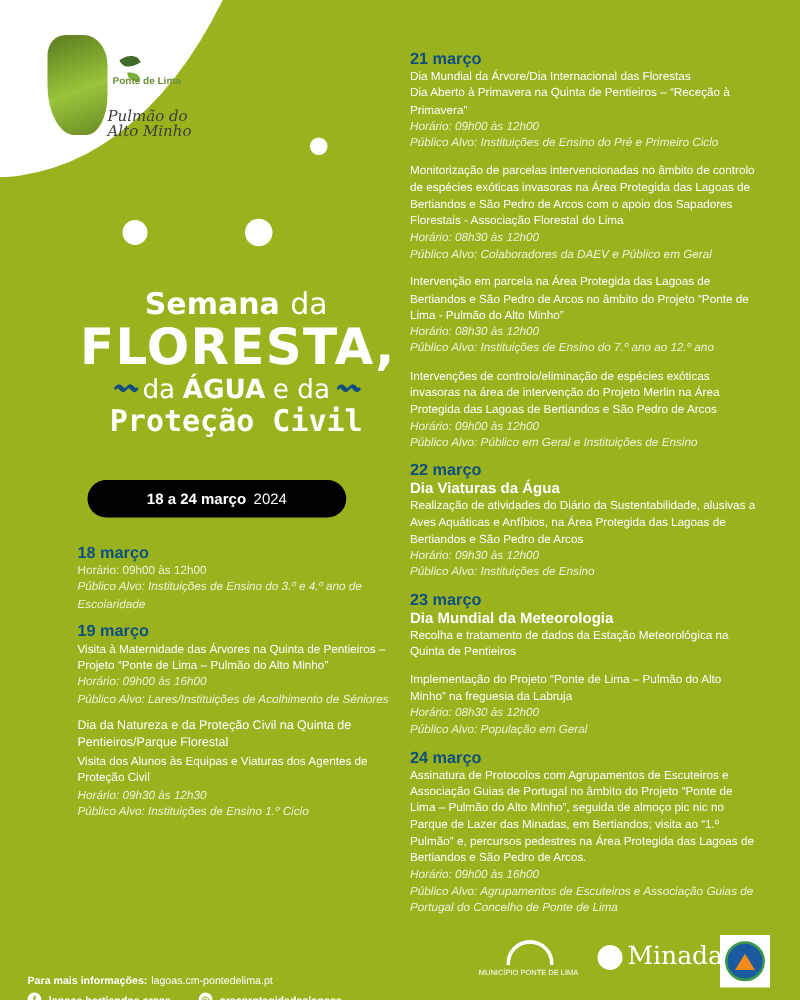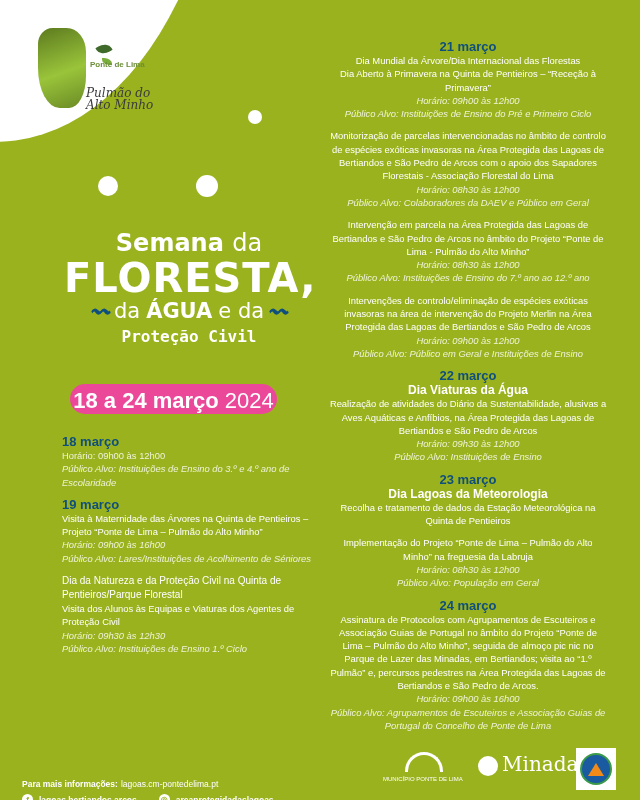--- a/index.html
+++ b/index.html
@@ -19,28 +19,28 @@
   .logo-t1 { position:absolute; left:56px; top:36px; font-size:8px; color:#6c8f3a; font-weight:bold; white-space:nowrap; }
   .logo-t2 { position:absolute; left:52px; top:63px; font-size:12px; color:#3b3b3b; font-family:"DejaVu Serif", serif; font-style:italic; white-space:nowrap; line-height:12px; }
 
   .title { position:absolute; left:64px; top:228px; width:250px; text-align:center; font-family:"DejaVu Sans", sans-serif; color:#fff; }
   .t-line1 { font-size:24px; font-weight:bold; line-height:30px; }
   .t-line1 .thin { font-weight:normal; }
   .t-line2 { font-size:40px; font-weight:bold; line-height:40px; letter-spacing:1px; }
   .t-line3 { font-size:21px; line-height:26px; display:flex; align-items:center; justify-content:center; gap:6px; }
   .t-line3 .bold { font-weight:bold; }
   .wave { color:#0e4f7e; font-size:18px; font-weight:bold; letter-spacing:-2px; }
-  .t-line4 { font-size:16px; font-weight:bold; line-height:26px; font-family:"DejaVu Sans Mono", monospace; }
-
-  .date-pill { position:absolute; left:70px; top:384px; width:207px; height:30px; background:#ec4899; border-radius:15px; display:flex; align-items:flex-end; justify-content:center; gap:6px; font-size:22px; color:#fff; }
+  .t-line4 { font-size:24px; font-weight:bold; line-height:26px; font-family:"DejaVu Sans Mono", monospace; }
+
+  .date-pill { position:absolute; left:70px; top:384px; width:207px; height:30px; background:#000000; border-radius:15px; display:flex; align-items:center; justify-content:center; gap:6px; font-size:12px; color:#fff; }
   .date-pill .b { font-weight:bold; }
 
   .col { position:absolute; font-size:9.4px; line-height:13.3px; }
   .col-left { left:62px; top:435px; width:250px; }
-  .col-right { left:328px; top:40px; width:280px;text-align:center; }
+  .col-right { left:328px; top:40px; width:280px; }
   .day { color:#0e4f7e; font-weight:bold; font-size:13px; line-height:14px; }
   .ev { margin-bottom:9px; }
   .ev-title { font-weight:normal; color:#fff; }
   .ev-title-big { font-weight:bold; color:#fff; font-size:12px; line-height:14px; }
   .ev-time, .ev-aud { font-style:italic; color:#eef3d6; }
   .normal { font-weight:normal; }
 
   .footer { position:absolute; left:22px; top:755px; font-size:8.5px; }
   .f-info { display:flex; gap:3px;margin-top:24px; }
   .f-info .b { font-weight:bold; }
@@ -149,21 +149,21 @@
     <div class="ev">
       <div class="day">22 março</div>
       <div class="ev-title-big">Dia Viaturas da Água</div>
       <div class="ev-title">Realização de atividades do Diário da Sustentabilidade, alusivas a Aves Aquáticas e Anfíbios, na Área Protegida das Lagoas de Bertiandos e São Pedro de Arcos</div>
       <div class="ev-time">Horário: 09h30 às 12h00</div>
       <div class="ev-aud">Público Alvo: Instituições de Ensino</div>
     </div>
 
     <div>
       <div class="day">23 março</div>
-      <div class="ev-title-big">Dia Lagoas da Meteorologia</div>
+      <div class="ev-title-big">Dia Mundial da Meteorologia</div>
       <div class="ev">
         <div class="ev-title">Recolha e tratamento de dados da Estação Meteorológica na Quinta de Pentieiros</div>
       </div>
       <div class="ev">
         <div class="ev-title">Implementação do Projeto “Ponte de Lima – Pulmão do Alto Minho” na freguesia da Labruja</div>
         <div class="ev-time">Horário: 08h30 às 12h00</div>
         <div class="ev-aud">Público Alvo: População em Geral</div>
       </div>
     </div>
 

